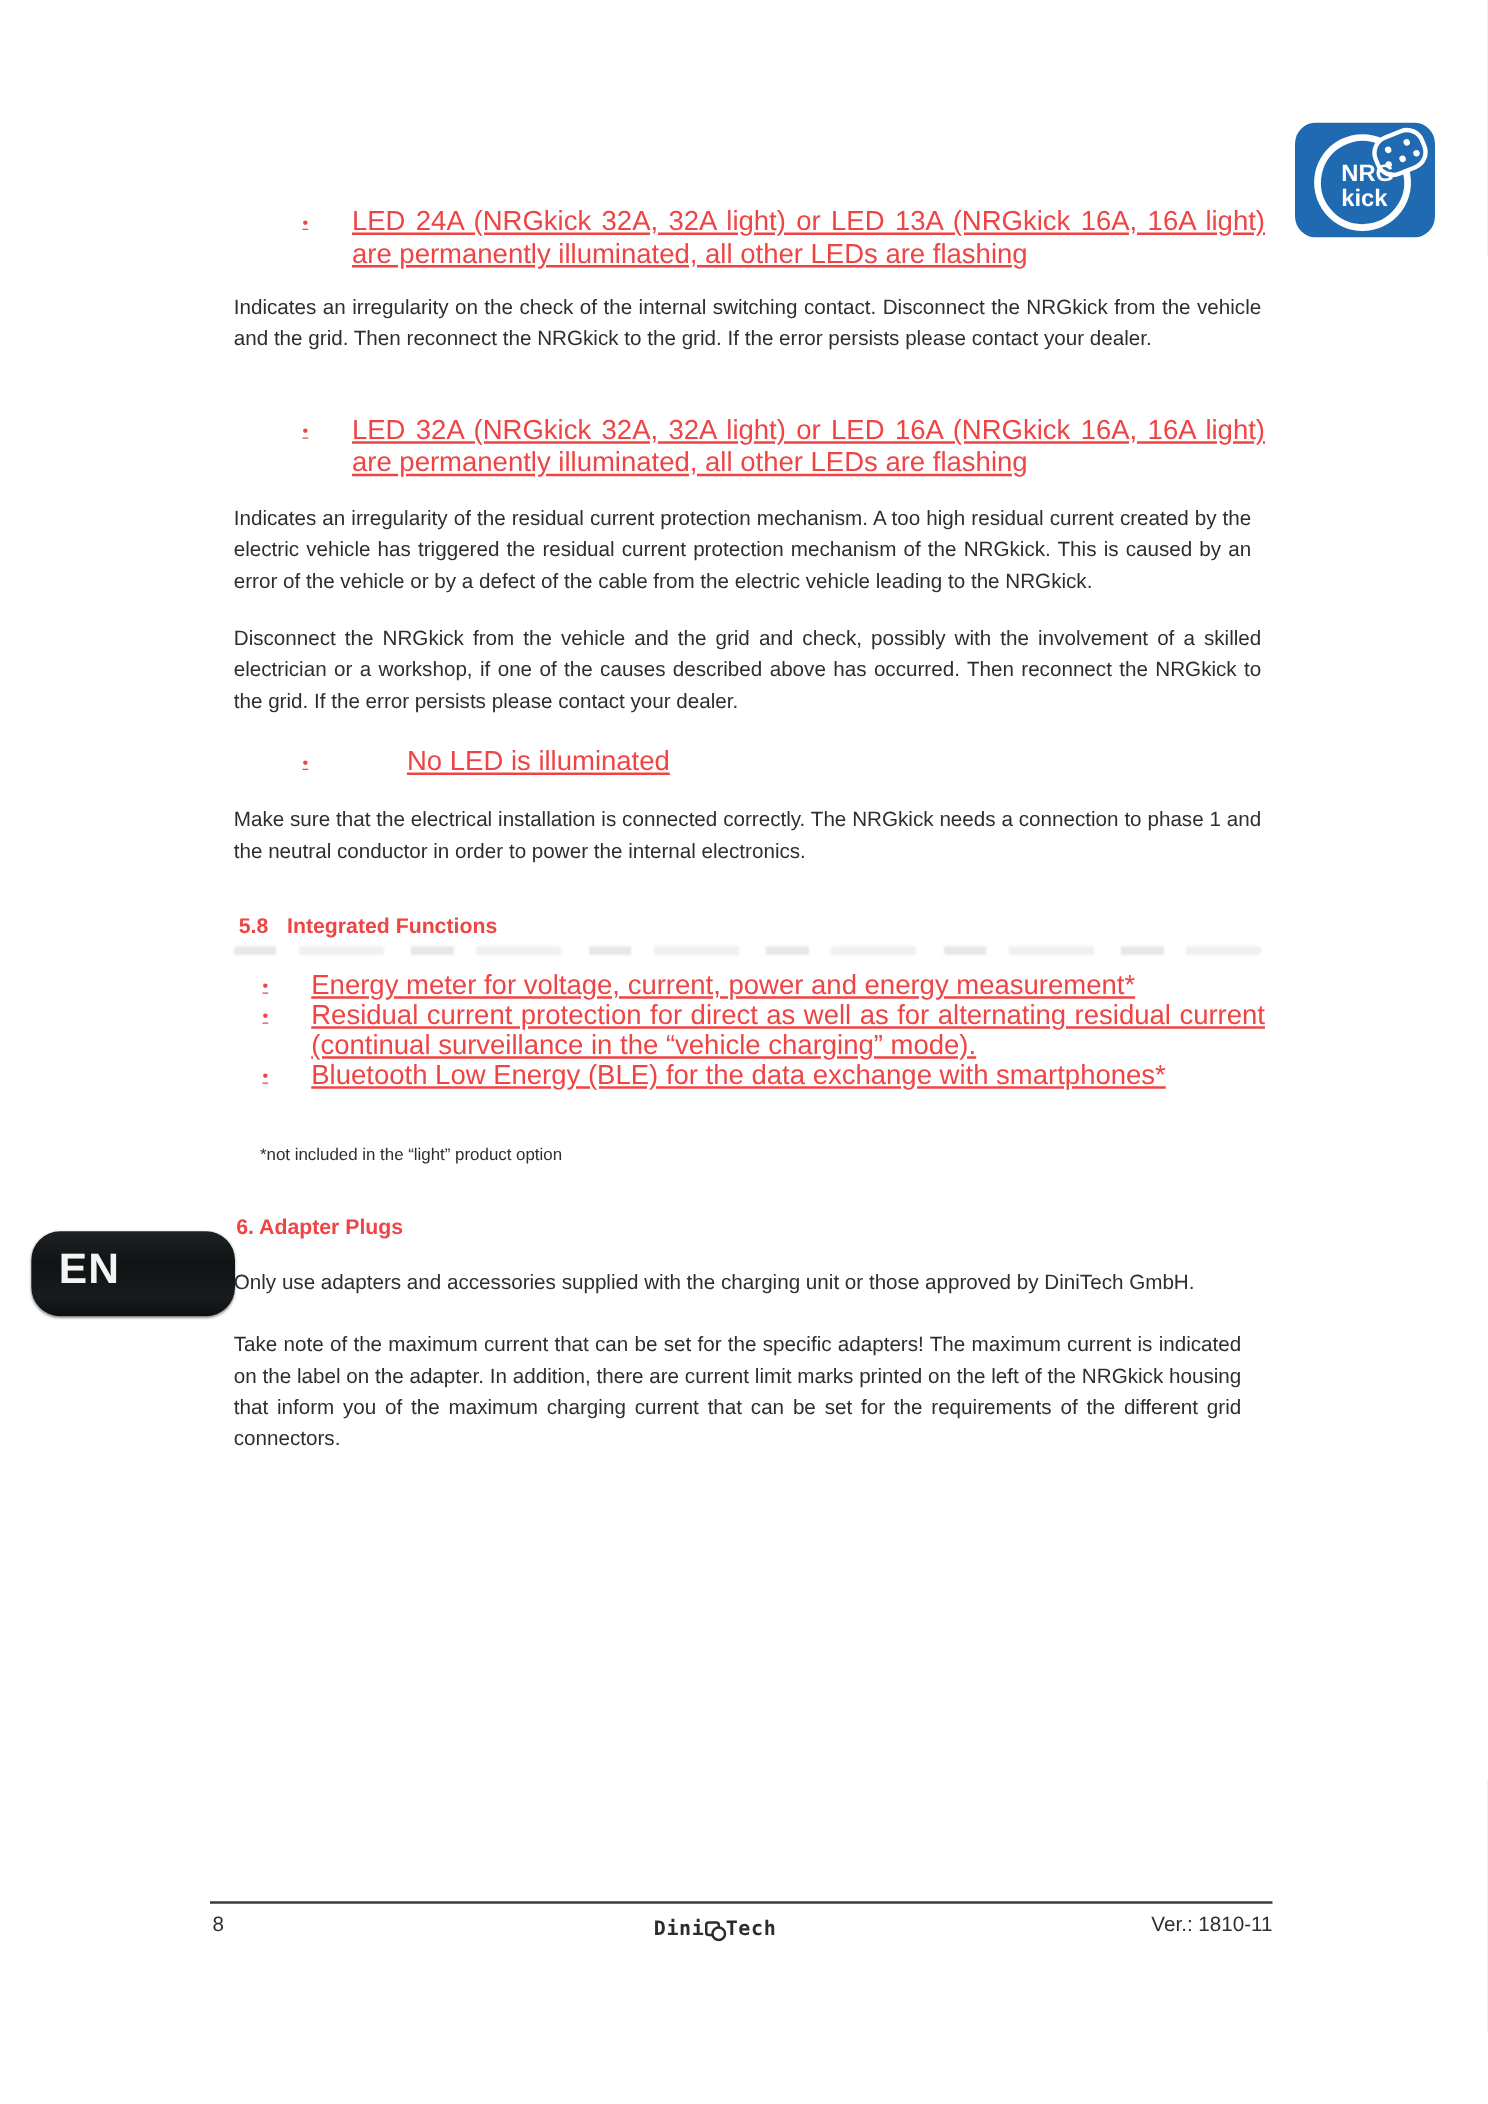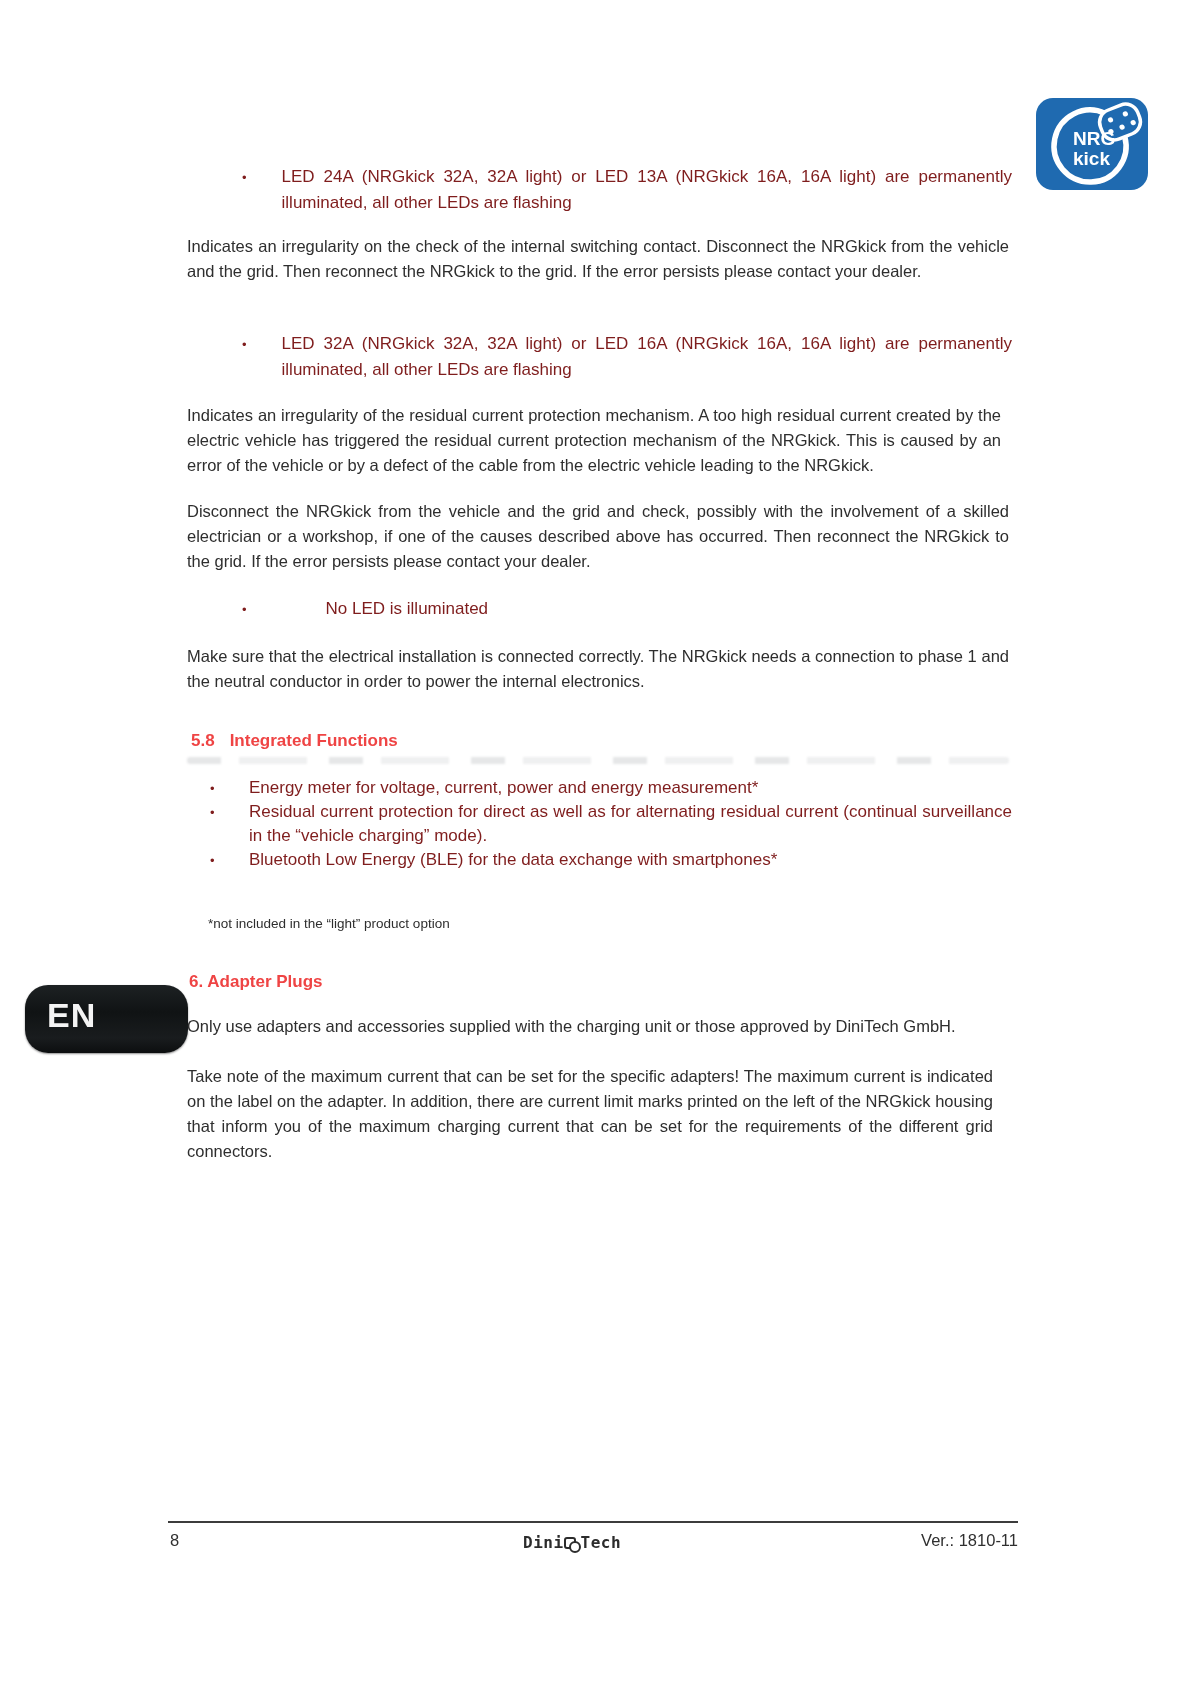--- a/index.html
+++ b/index.html
@@ -15,22 +15,23 @@
   .abs{position:absolute;}
   .body-text{
     font-size:16.5px;
     line-height:25px;
     text-align:justify;
     color:#2e2e2e;
   }
   .bullet-row{
     display:flex;
     line-height:26px;
-    font-size:17px;
-    color:#7f1d1d;
+    font-size:22px;
+    color:#ef4444;
+    text-decoration:underline;
   }
   .bullet-row .marker{
     flex:0 0 auto;
     font-size:13px;
     transform:translateY(1px);
   }
   .bullet-row .marker::before{content:"\2022";}
   .bullet-row .b-text{flex:1 1 auto;text-align:justify;}
   .fn-list .bullet-row{line-height:24px;}
   .fn-list .bullet-row .marker{width:39px;}

